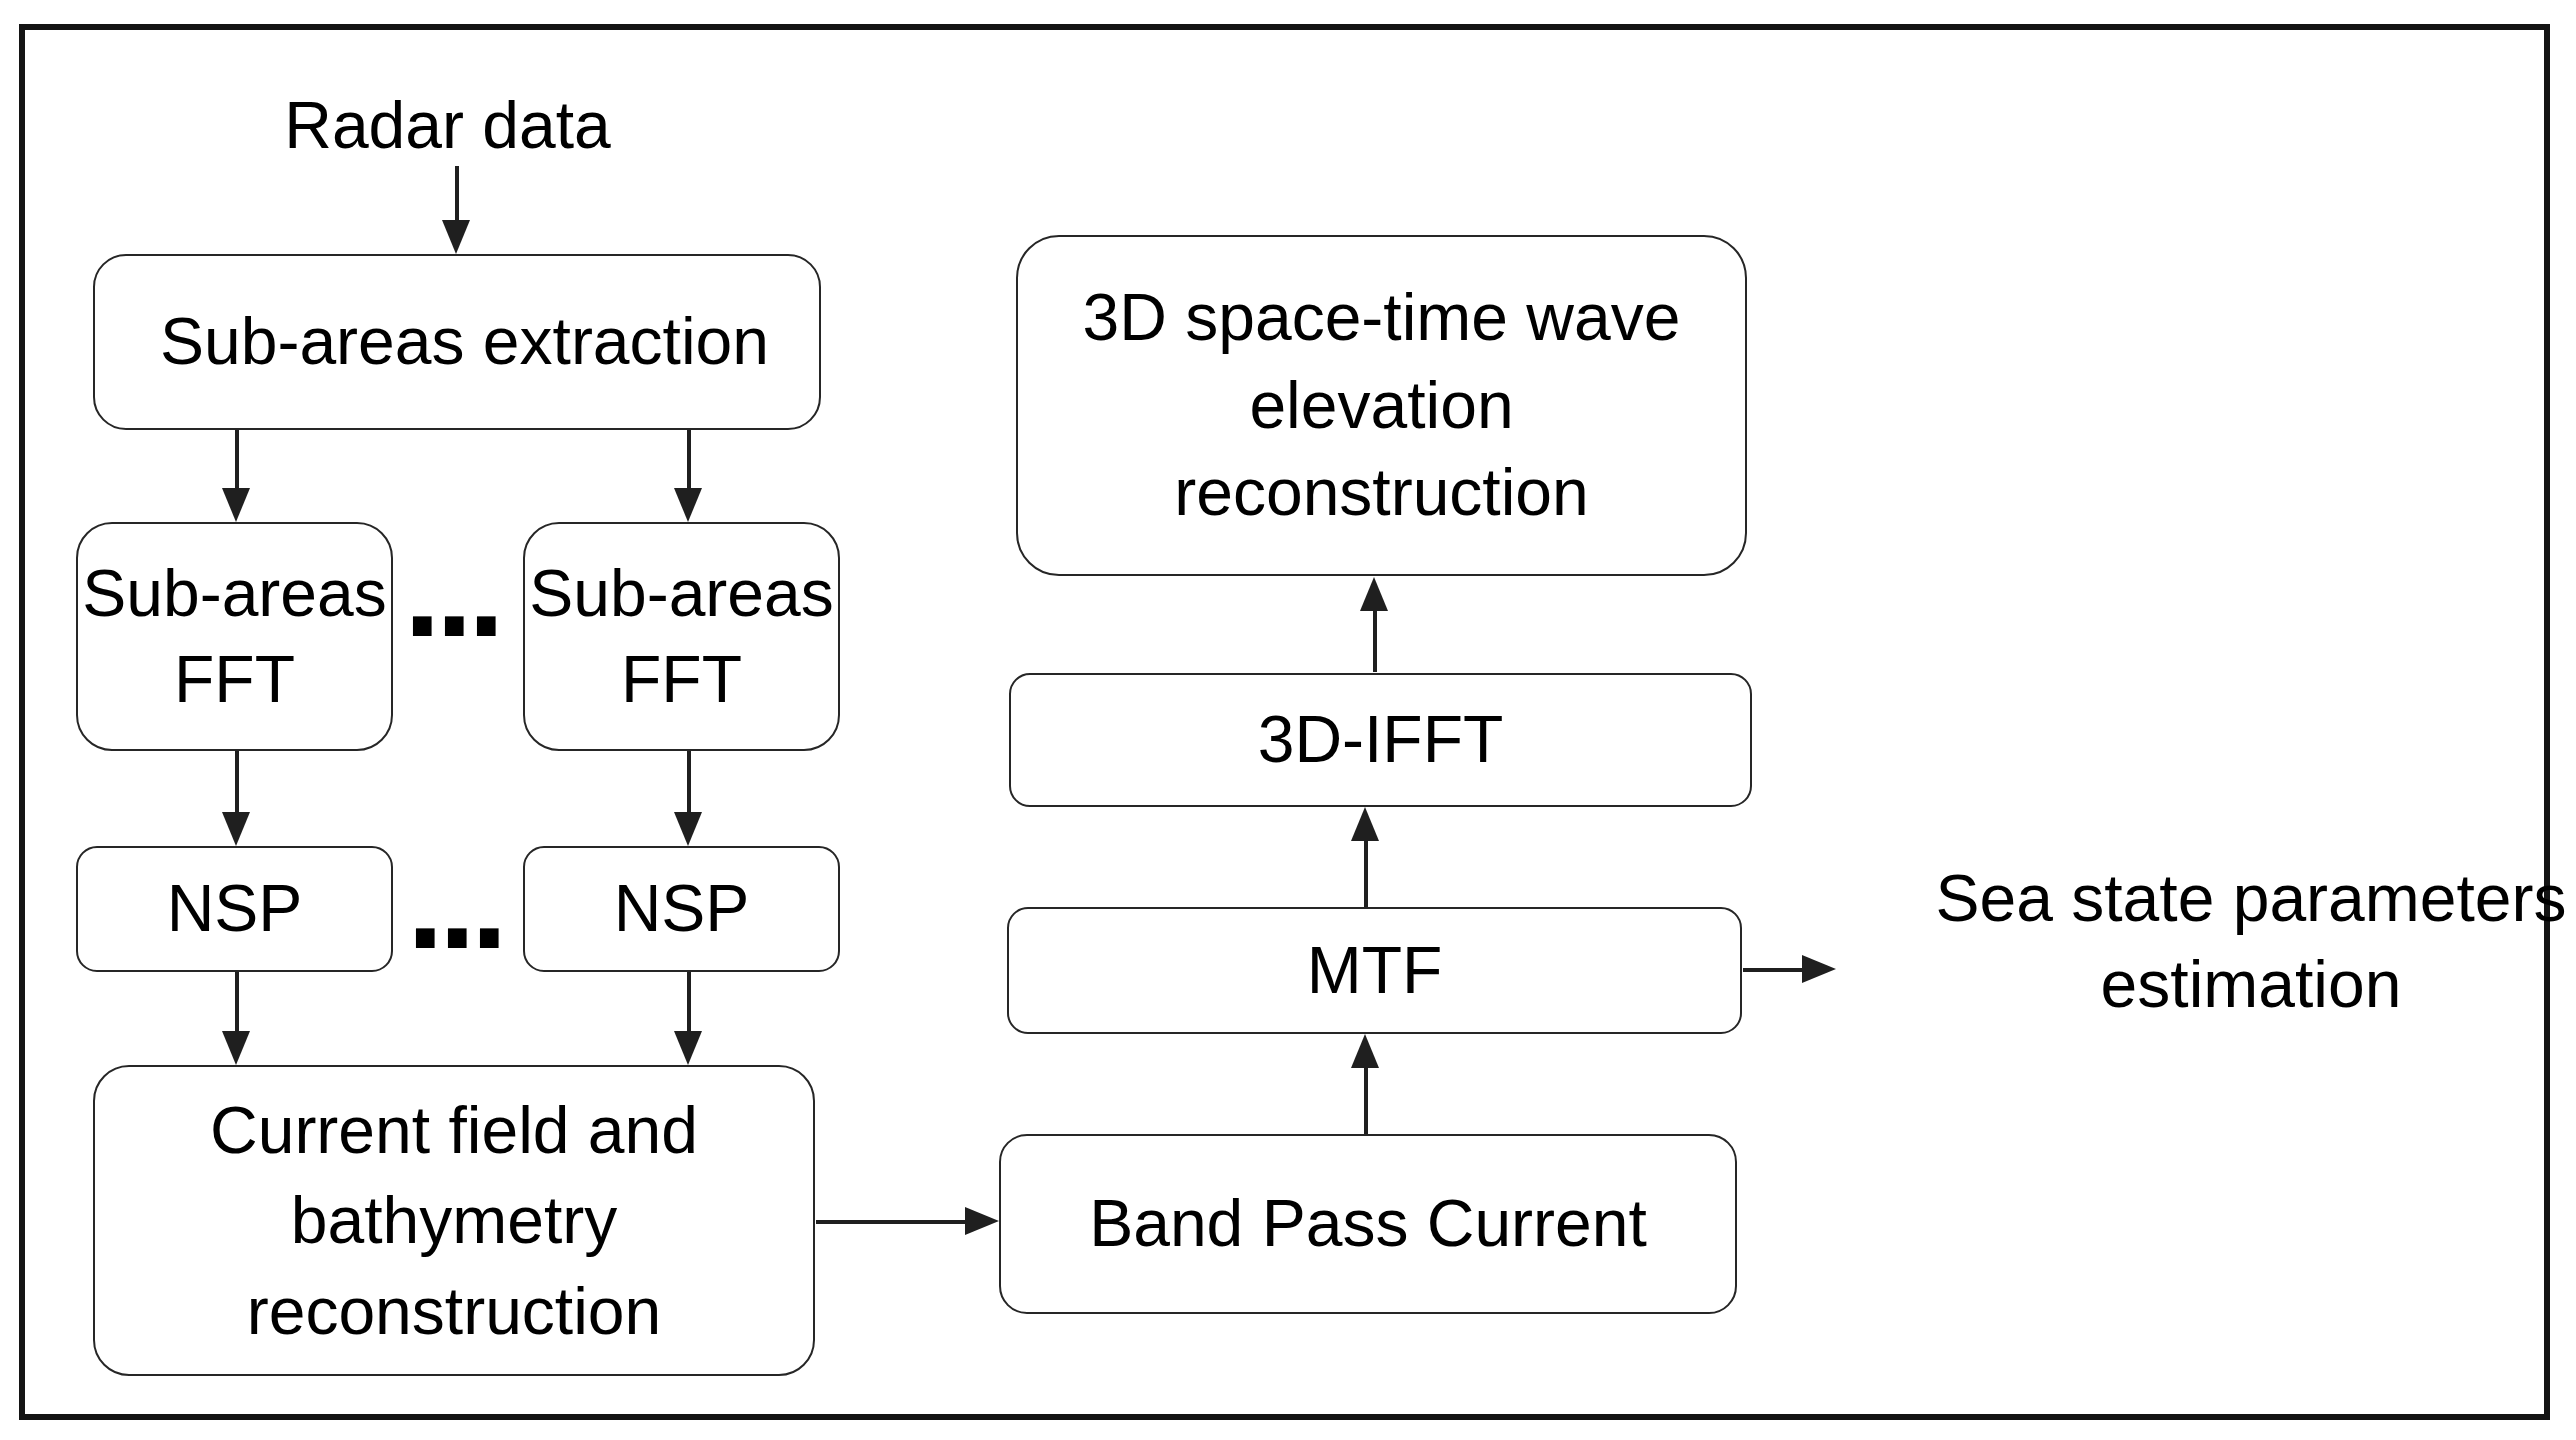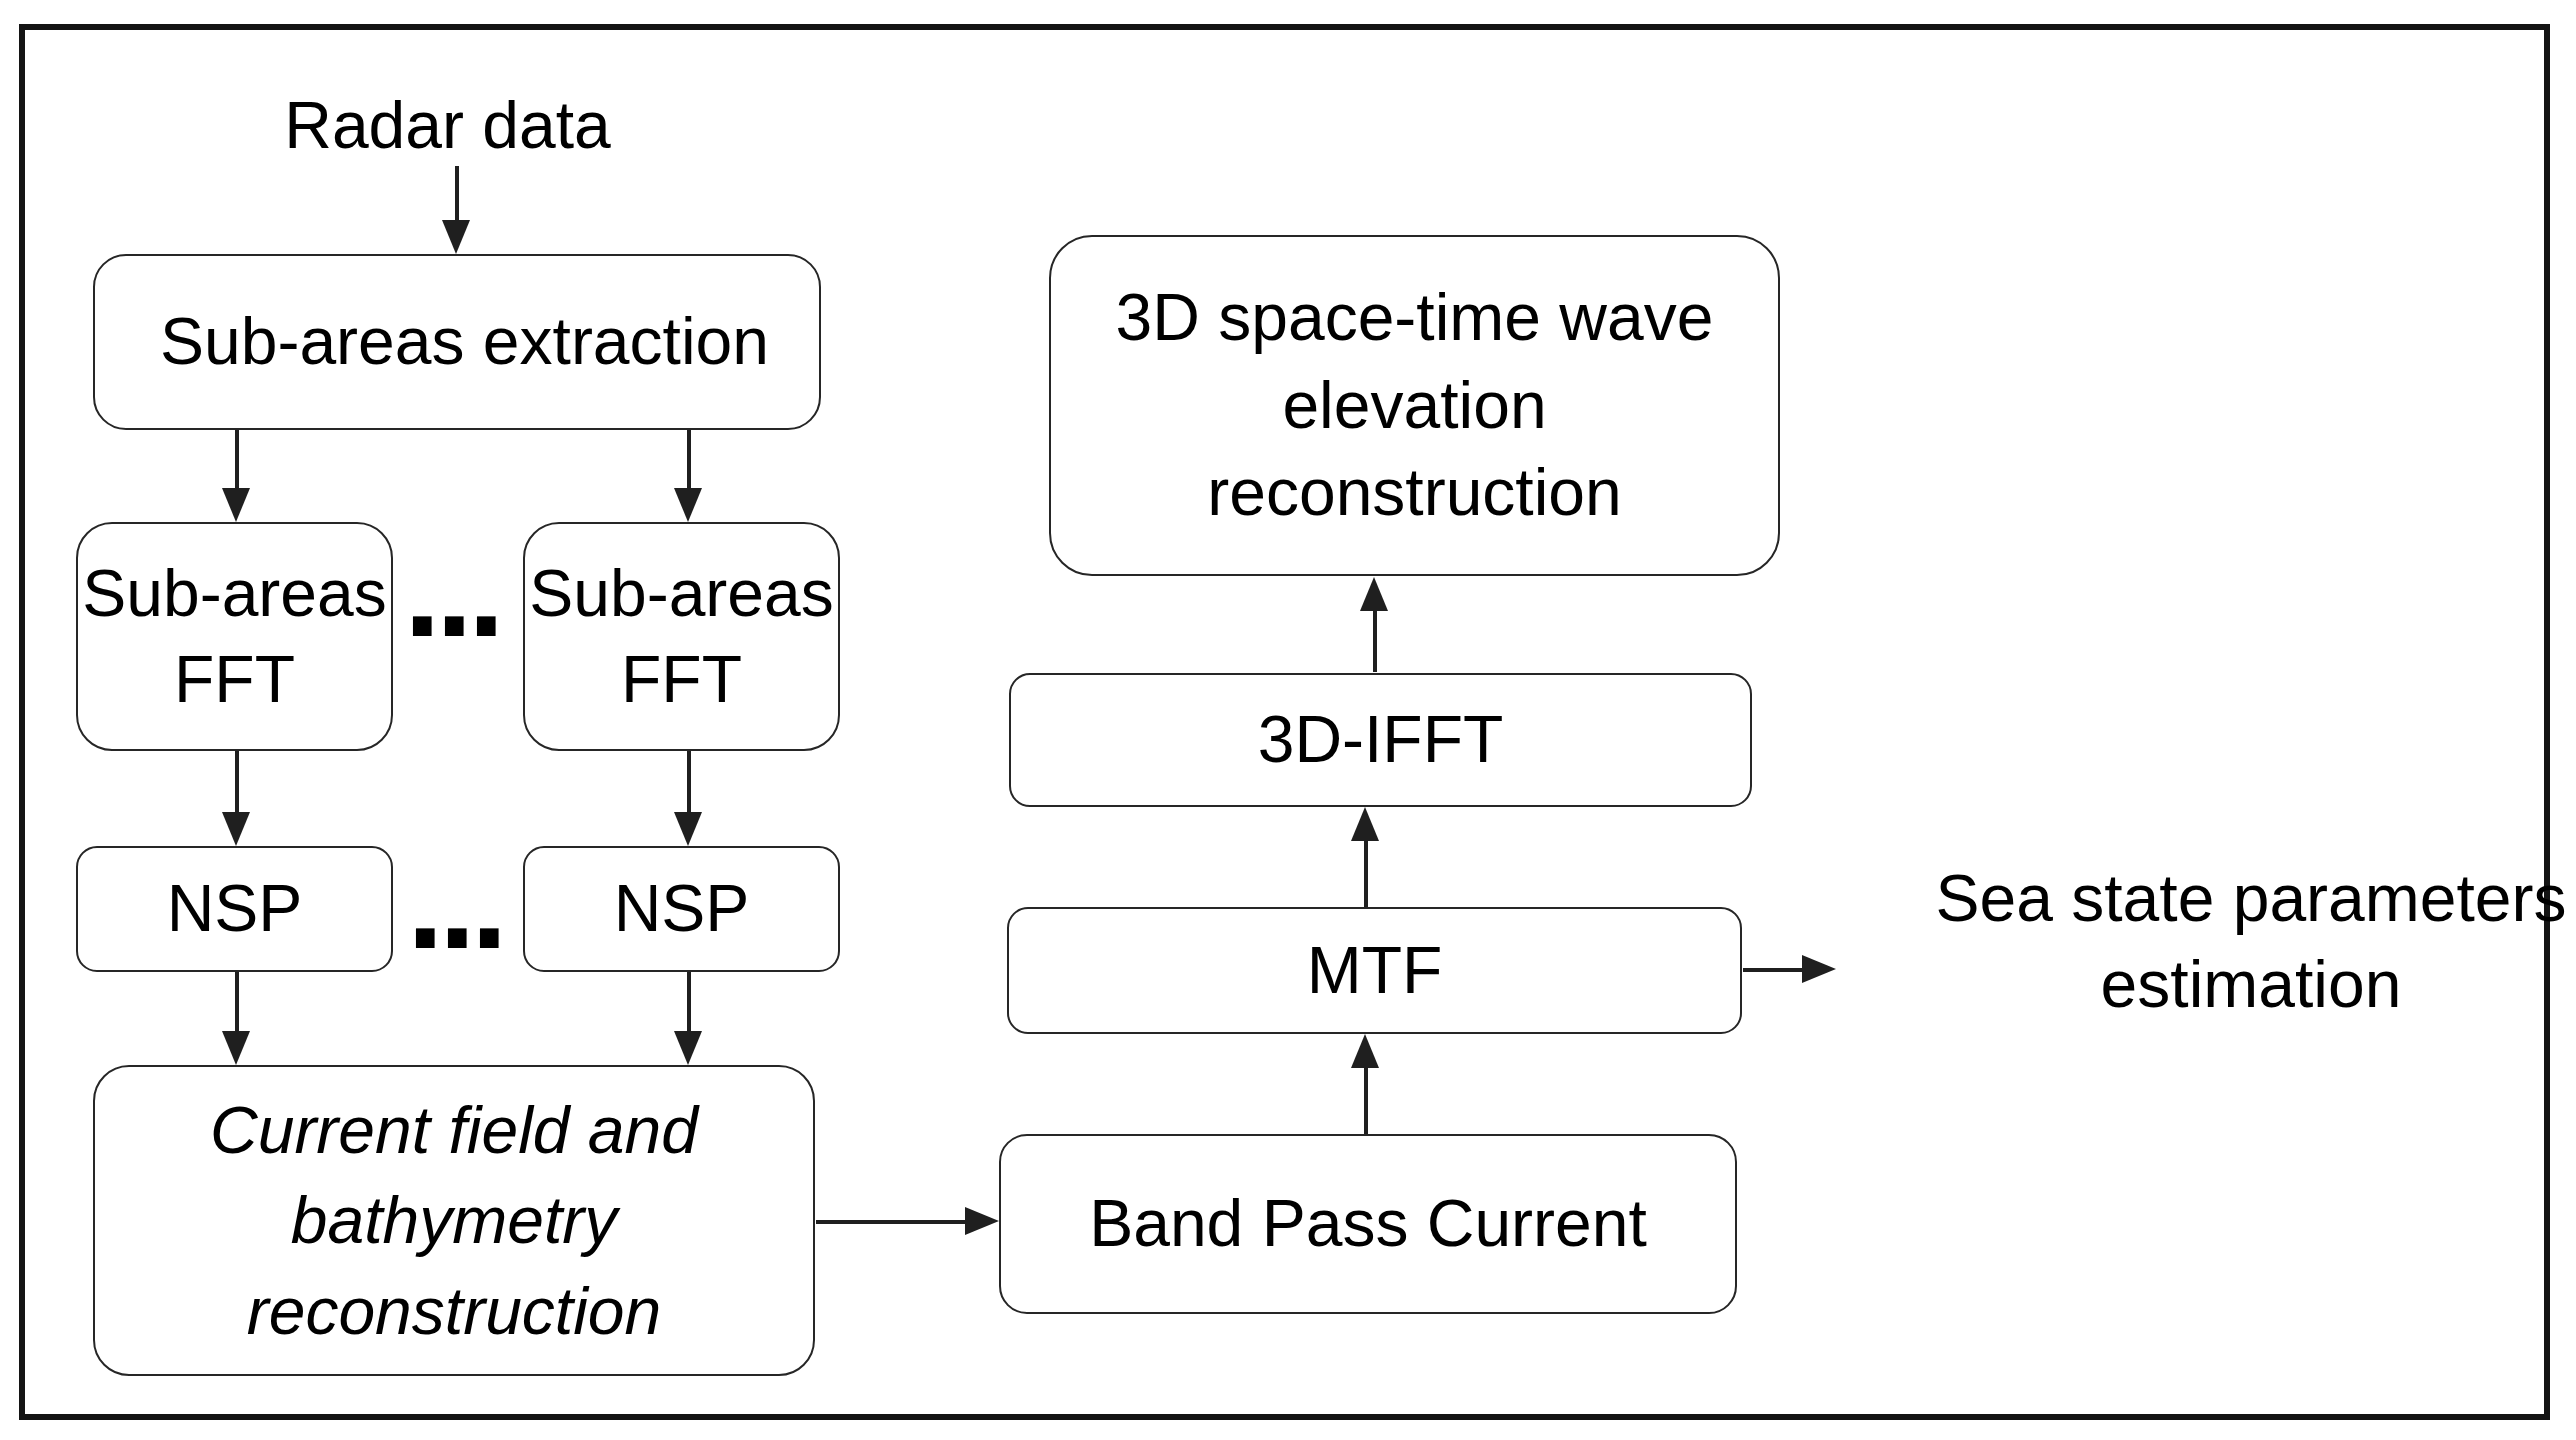--- a/index.html
+++ b/index.html
@@ -103,21 +103,21 @@
   <div class="va down" style="left:222px; top:972px; height:93px;">
     <div class="shaft"></div>
     <div class="head"></div>
   </div>
   <div class="va down" style="left:674px; top:972px; height:93px;">
     <div class="shaft"></div>
     <div class="head"></div>
   </div>
 
   <div class="box" style="left:93px; top:1065px; width:722px; height:311px; border-radius:36px;">
-    <span class="lbl" style="line-height:1.37;font-style:italic;">Current field and
+    <span class="lbl" style="line-height:1.37;">Current field and
 bathymetry
 reconstruction</span>
   </div>
 
   <div class="ha" style="left:816px; top:1207px; width:183px;">
     <div class="shaft"></div>
     <div class="head"></div>
   </div>
 
   <div class="box" style="left:999px; top:1134px; width:738px; height:180px; border-radius:28px;">
@@ -150,19 +150,19 @@
 
   <div class="box" style="left:1009px; top:673px; width:743px; height:134px; border-radius:21px;">
     <span class="lbl">3D-IFFT</span>
   </div>
 
   <div class="va up" style="left:1360px; top:577px; height:95px;">
     <div class="shaft"></div>
     <div class="head"></div>
   </div>
 
-  <div class="box" style="left:1016px; top:235px; width:731px; height:341px; border-radius:43px;margin-left:33px;">
+  <div class="box" style="left:1016px; top:235px; width:731px; height:341px; border-radius:43px;">
     <span class="lbl" style="line-height:1.33;">3D space-time wave
 elevation
 reconstruction</span>
   </div>
 </div>
 
 
 </body></html>

